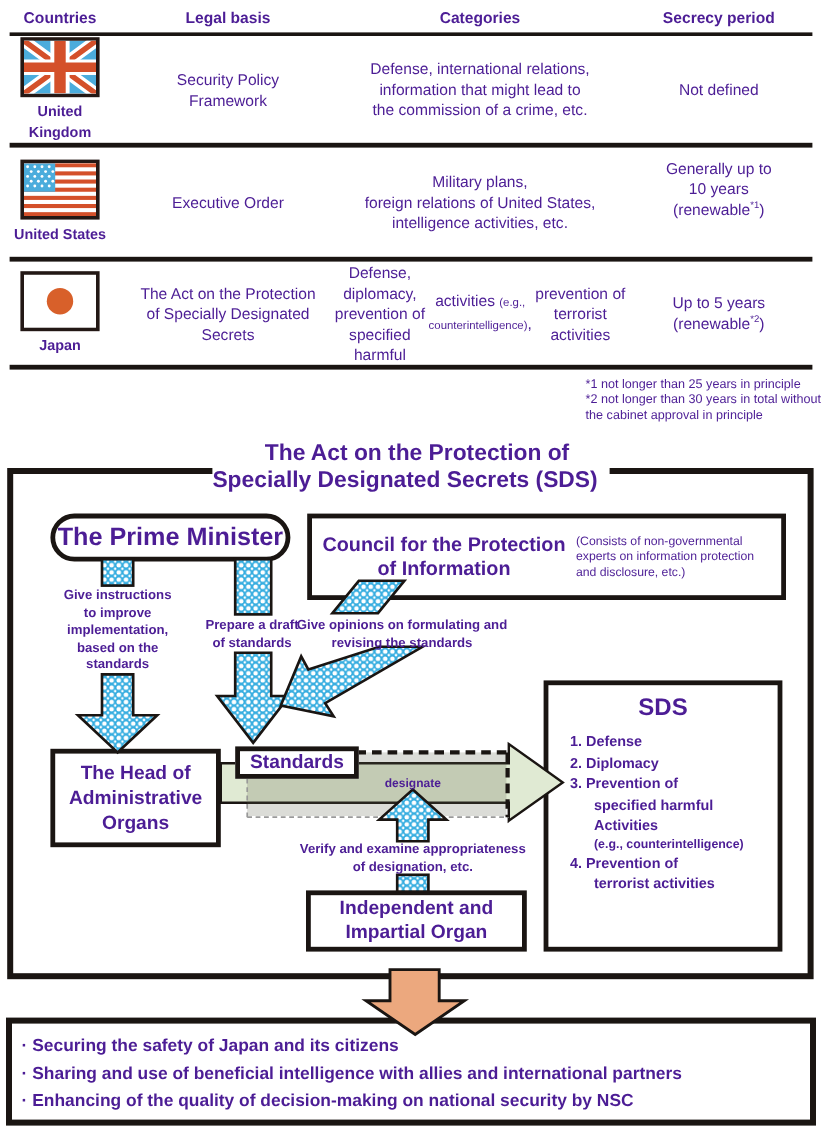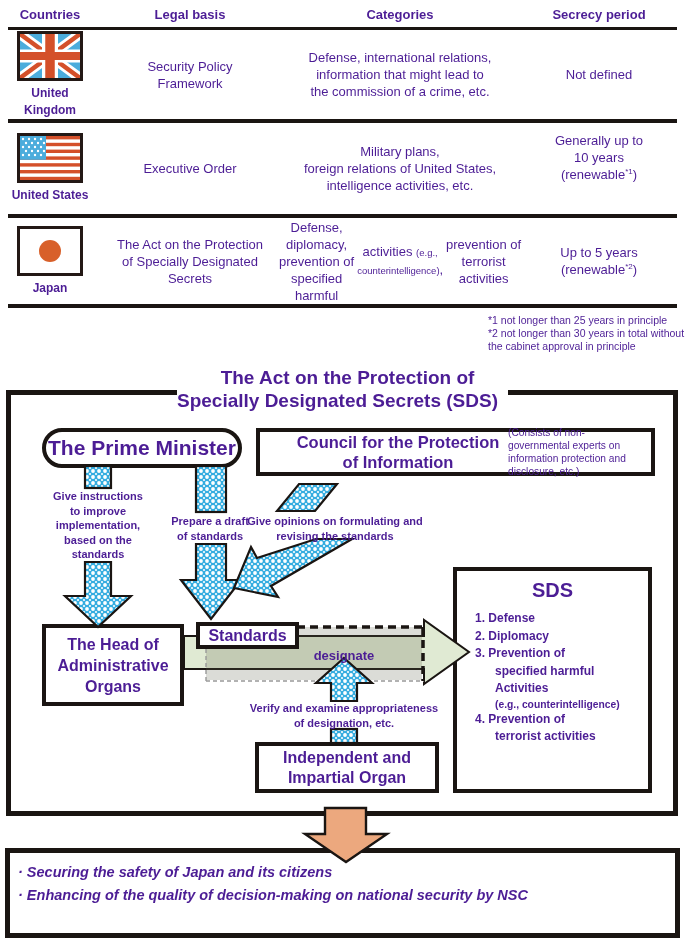--- a/index.html
+++ b/index.html
@@ -22,42 +22,42 @@
   .footnotes{left:488px;top:314px;width:200px;font-size:10.5px;line-height:12.8px;z-index:2;}
   
   .bigbox{left:6px;top:390px;width:672px;height:426px;border:5px solid #1a1512;
           box-sizing:border-box;background:#fff;z-index:1;}
   .dtitle{left:0;top:366px;width:685px;text-align:center;font-size:19px;font-weight:bold;
           line-height:23px;z-index:4;}
   .dtitle span{background:#fff;padding:0 10px;}
   .node{border:4px solid #1a1512;background:#fff;box-sizing:border-box;z-index:2;
         font-weight:bold;}
   .pm{left:42px;top:428px;width:200px;height:40px;font-size:21px;border-radius:20px;}
-  .council{left:256px;top:428px;width:399px;height:48px;display:flex;align-items:center;padding-left:28px;}
+  .council{left:256px;top:428px;width:399px;height:72px;display:flex;align-items:center;}
   .council-title{flex:0 0 220px;text-align:center;font-size:16.5px;line-height:20px;}
   .council-note{flex:1;font-size:10.2px;line-height:13px;font-weight:normal;
                 text-align:left;padding-right:8px;}
   .headbox{left:42px;top:624px;width:142px;height:82px;font-size:16px;line-height:21px;}
   .standards{left:196px;top:622px;width:103px;height:27px;font-size:16px;z-index:4;}
   .indep{left:255px;top:742px;width:184px;height:51px;font-size:16px;line-height:20px;}
   .sdsbox{left:453px;top:567px;width:199px;height:226px;padding:6px 10px;z-index:2;
           font-weight:normal;}
   .sds-title{text-align:center;font-size:20px;font-weight:bold;margin-top:2px;}
   .sds-intro{font-size:10.6px;line-height:13.5px;margin-top:3px;text-align:left;}
   .sds-list{margin-top:8px;margin-left:8px;}
   .sds-item{font-size:12px;font-weight:bold;line-height:17.5px;
             padding-left:20px;text-indent:-20px;white-space:pre-line;}
   .sds-note{font-size:10.3px;font-weight:bold;line-height:13px;padding-left:20px;}
   .caption{font-size:11px;font-weight:bold;line-height:14.5px;text-align:center;z-index:4;}
-  .designate{left:296px;top:648px;width:96px;text-align:center;font-size:13px;
+  .designate{left:296px;top:648px;width:96px;text-align:center;font-size:10px;
              font-weight:bold;z-index:4;}
   .bottombox{left:5px;top:848px;width:675px;height:90px;border:5px solid #1a1512;
              box-sizing:border-box;background:#fff;z-index:1;}
   .outcomes{left:18px;top:861px;width:650px;font-size:14.5px;font-weight:bold;
-            line-height:23px;z-index:2;font-style:italic;}
+            line-height:23px;z-index:2;}
   #arrowlayer{left:0;top:0;z-index:3;pointer-events:none;}
 </style>
 </head>
 <body>
 
 <div id="app">
 
   <div class="abs th ctr c1">Countries</div>
   <div class="abs th ctr c2">Legal basis</div>
   <div class="abs th ctr c3">Categories</div>
@@ -241,16 +241,17 @@
       <polygon points="344,658 372,683 357,683 357,701 331,701 331,683 316,683"></polygon>
       <rect x="331" y="729" width="26" height="14"></rect>
     </g>
 
     <polygon points="325,808 366,808 366,834 387,834 346,862 305,834 325,834" fill="#ECA87E" stroke="#1a1512" stroke-width="2.4"></polygon>
   </svg>
 
   <div class="abs bottombox"></div>
   <div class="abs outcomes">
     <div>· Securing the safety of Japan and its citizens</div>
+    <div>· Sharing and use of beneficial intelligence with allies and international partners</div>
     <div>· Enhancing of the quality of decision-making on national security by NSC</div>
   </div>
 
 </div>
 
 </body></html>

